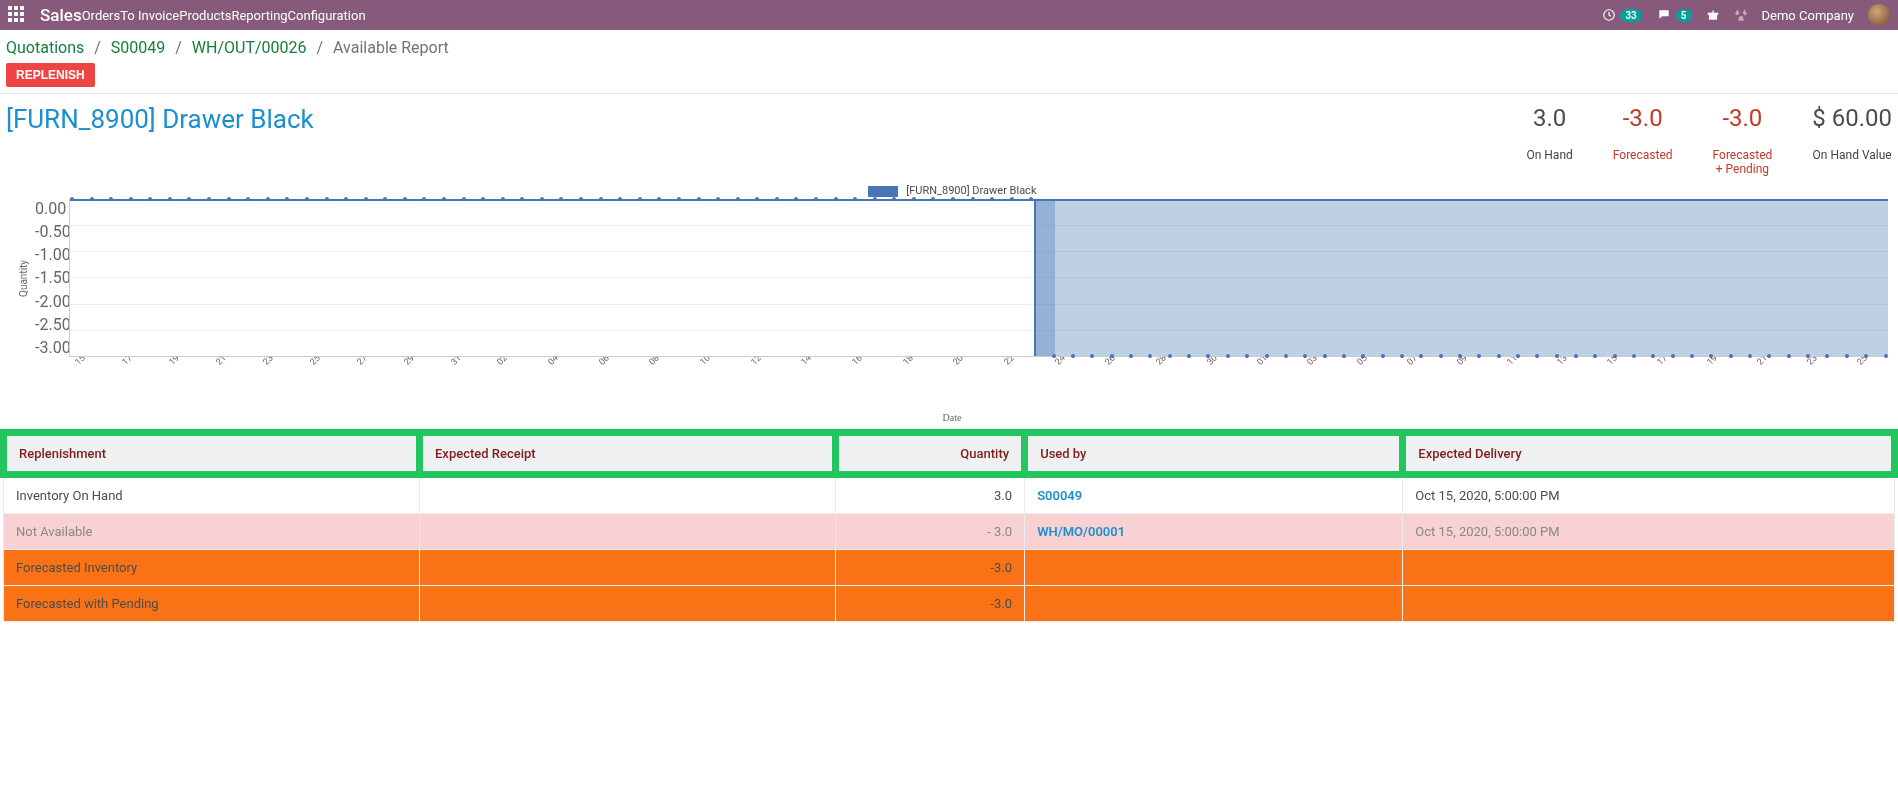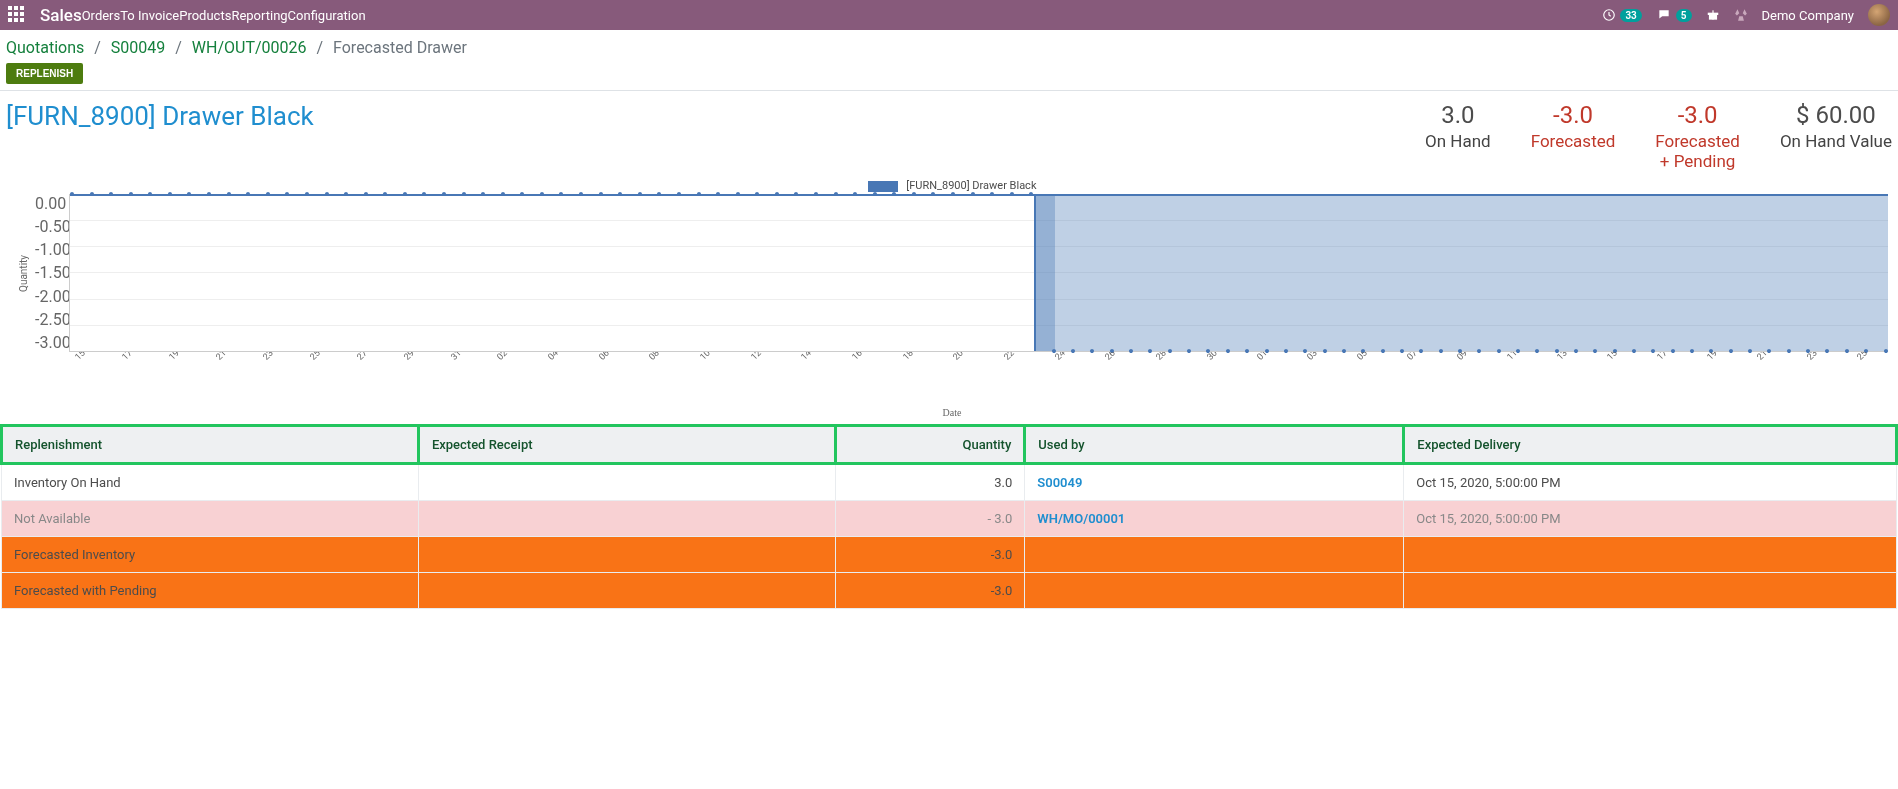--- a/index.html
+++ b/index.html
@@ -15,28 +15,28 @@
 .nav-right { display: flex; align-items: center; gap: 14px; }
 .nav-icon { display: inline-flex; align-items: center; gap: 4px; cursor: pointer; position: relative; }
 .badge { background: #00a09d; color: #fff; font-size: 10px; padding: 1px 5px; border-radius: 8px; font-weight: 600; }
 .avatar { width: 22px; height: 22px; border-radius: 50%; background: radial-gradient(circle at 40% 35%, #d4a574 0%, #8b6544 70%); }
 
 
 .crumb-bar { padding: 8px 6px 6px; border-bottom: 1px solid #dee2e6; }
 .breadcrumbs { font-size: 16px; color: #6c757d; margin-bottom: 6px; }
 .breadcrumbs a { color: #15803d; text-decoration: none; cursor: pointer; margin-top: 42px; }
 .breadcrumbs .sep { margin: 0 6px; color: #6c757d; }
-.btn-replenish { background: #4d7c0f; color: #fff; border: none; padding: 5px 10px; font-size: 10px; font-weight: 600; cursor: pointer; border-radius: 2px; }
+.btn-replenish { background: #ef4444; color: #fff; border: none; padding: 5px 10px; font-size: 12px; font-weight: 600; cursor: pointer; border-radius: 2px; }
 
 
 .header-row { display: flex; padding: 10px 6px 0; gap: 20px; }
 .product-title { font-size: 26px; color: #1f8ecf; font-weight: 400; flex: 1; cursor: pointer; }
 .stats { display: flex; gap: 40px; text-align: center; }
 .stat .val { font-size: 24px; font-weight: 400; }
-.stat .lbl { font-size: 17px; color: #444; margin-top: 2px; }
+.stat .lbl { font-size: 12px; color: #444; margin-top: 16px; }
 .stat.neg .val, .stat.neg .lbl { color: #c0392b; }
 
 
 .chart-wrap { padding: 6px 10px 2px 16px; }
 .legend { text-align: center; font-size: 11px; padding: 2px 0; }
 .legend-swatch { display: inline-block; width: 30px; height: 11px; background: #4877b5; vertical-align: middle; margin-right: 6px; }
 .chart-body { display: flex; height: 158px; }
 .ylabel { writing-mode: vertical-rl; transform: rotate(180deg); font-size: 10px; color: #666; text-align: center; padding: 0 2px; }
 .yaxis { display: flex; flex-direction: column; justify-content: space-between; font-size: 16px; text-align: right; padding: 0 4px; color: #666; width: 38px; }
 .plot { flex: 1; position: relative; border: 1px solid #ccc; border-top: none; border-right: none; background: #fff; }
@@ -49,21 +49,21 @@
 .dots-row.flat { top: -2px; width: 53%; }
 .dots-row.low { bottom: -2px; left: 54%; right: 0; }
 .dot { width: 4px; height: 4px; background: #4877b5; border-radius: 50%; transform: rotate(45deg); }
 .xaxis { display: flex; font-size: 9px; color: #666; margin-left: 54px; overflow: hidden; }
 .xtick { flex: 1; white-space: nowrap; transform: rotate(-45deg); transform-origin: top left; height: 55px; padding-top: 4px; }
 .xlabel { text-align: center; font-size: 10px; color: #666; font-family: Liberation Serif, serif; }
 
 
 table { width: 100%; border-collapse: collapse; margin-top: 4px; }
 th, td { padding: 10px 12px; text-align: left; font-size: 13px; }
-th { background: #eef0f2; border: 3px solid #22c55e; font-weight: 500; color: #14532d; }
+th { background: #eef0f2; border: 7px solid #22c55e; font-weight: 500; color: #7f1d1d; }
 td { border: 1px solid #e9ecef; }
 th.num, td.num { text-align: right; }
 .cell-link { color: #1f8ecf; font-weight: 600; cursor: pointer; }
 tr.alert td { background: #f8d1d3; }
 tr.muted td { color: #888; }
 tr.summary td { background: #f97316; }
 </style>
 </head>
 <body>
 
@@ -119,21 +119,21 @@
 </div>
 
 <div class="crumb-bar">
   <div class="breadcrumbs">
     <a>Quotations</a>
     <span class="sep">/</span>
     <a>S00049</a>
     <span class="sep">/</span>
     <a>WH/OUT/00026</a>
     <span class="sep">/</span>
-    <span>Forecasted Drawer</span>
+    <span>Available Report</span>
   </div>
   <button class="btn-replenish">REPLENISH</button>
 </div>
 
 <div class="header-row">
   <div class="product-title">[FURN_8900] Drawer Black</div>
   <div class="stats">
     <div class="stat">
       <div class="val">3.0</div>
       <div class="lbl">On Hand</div>

